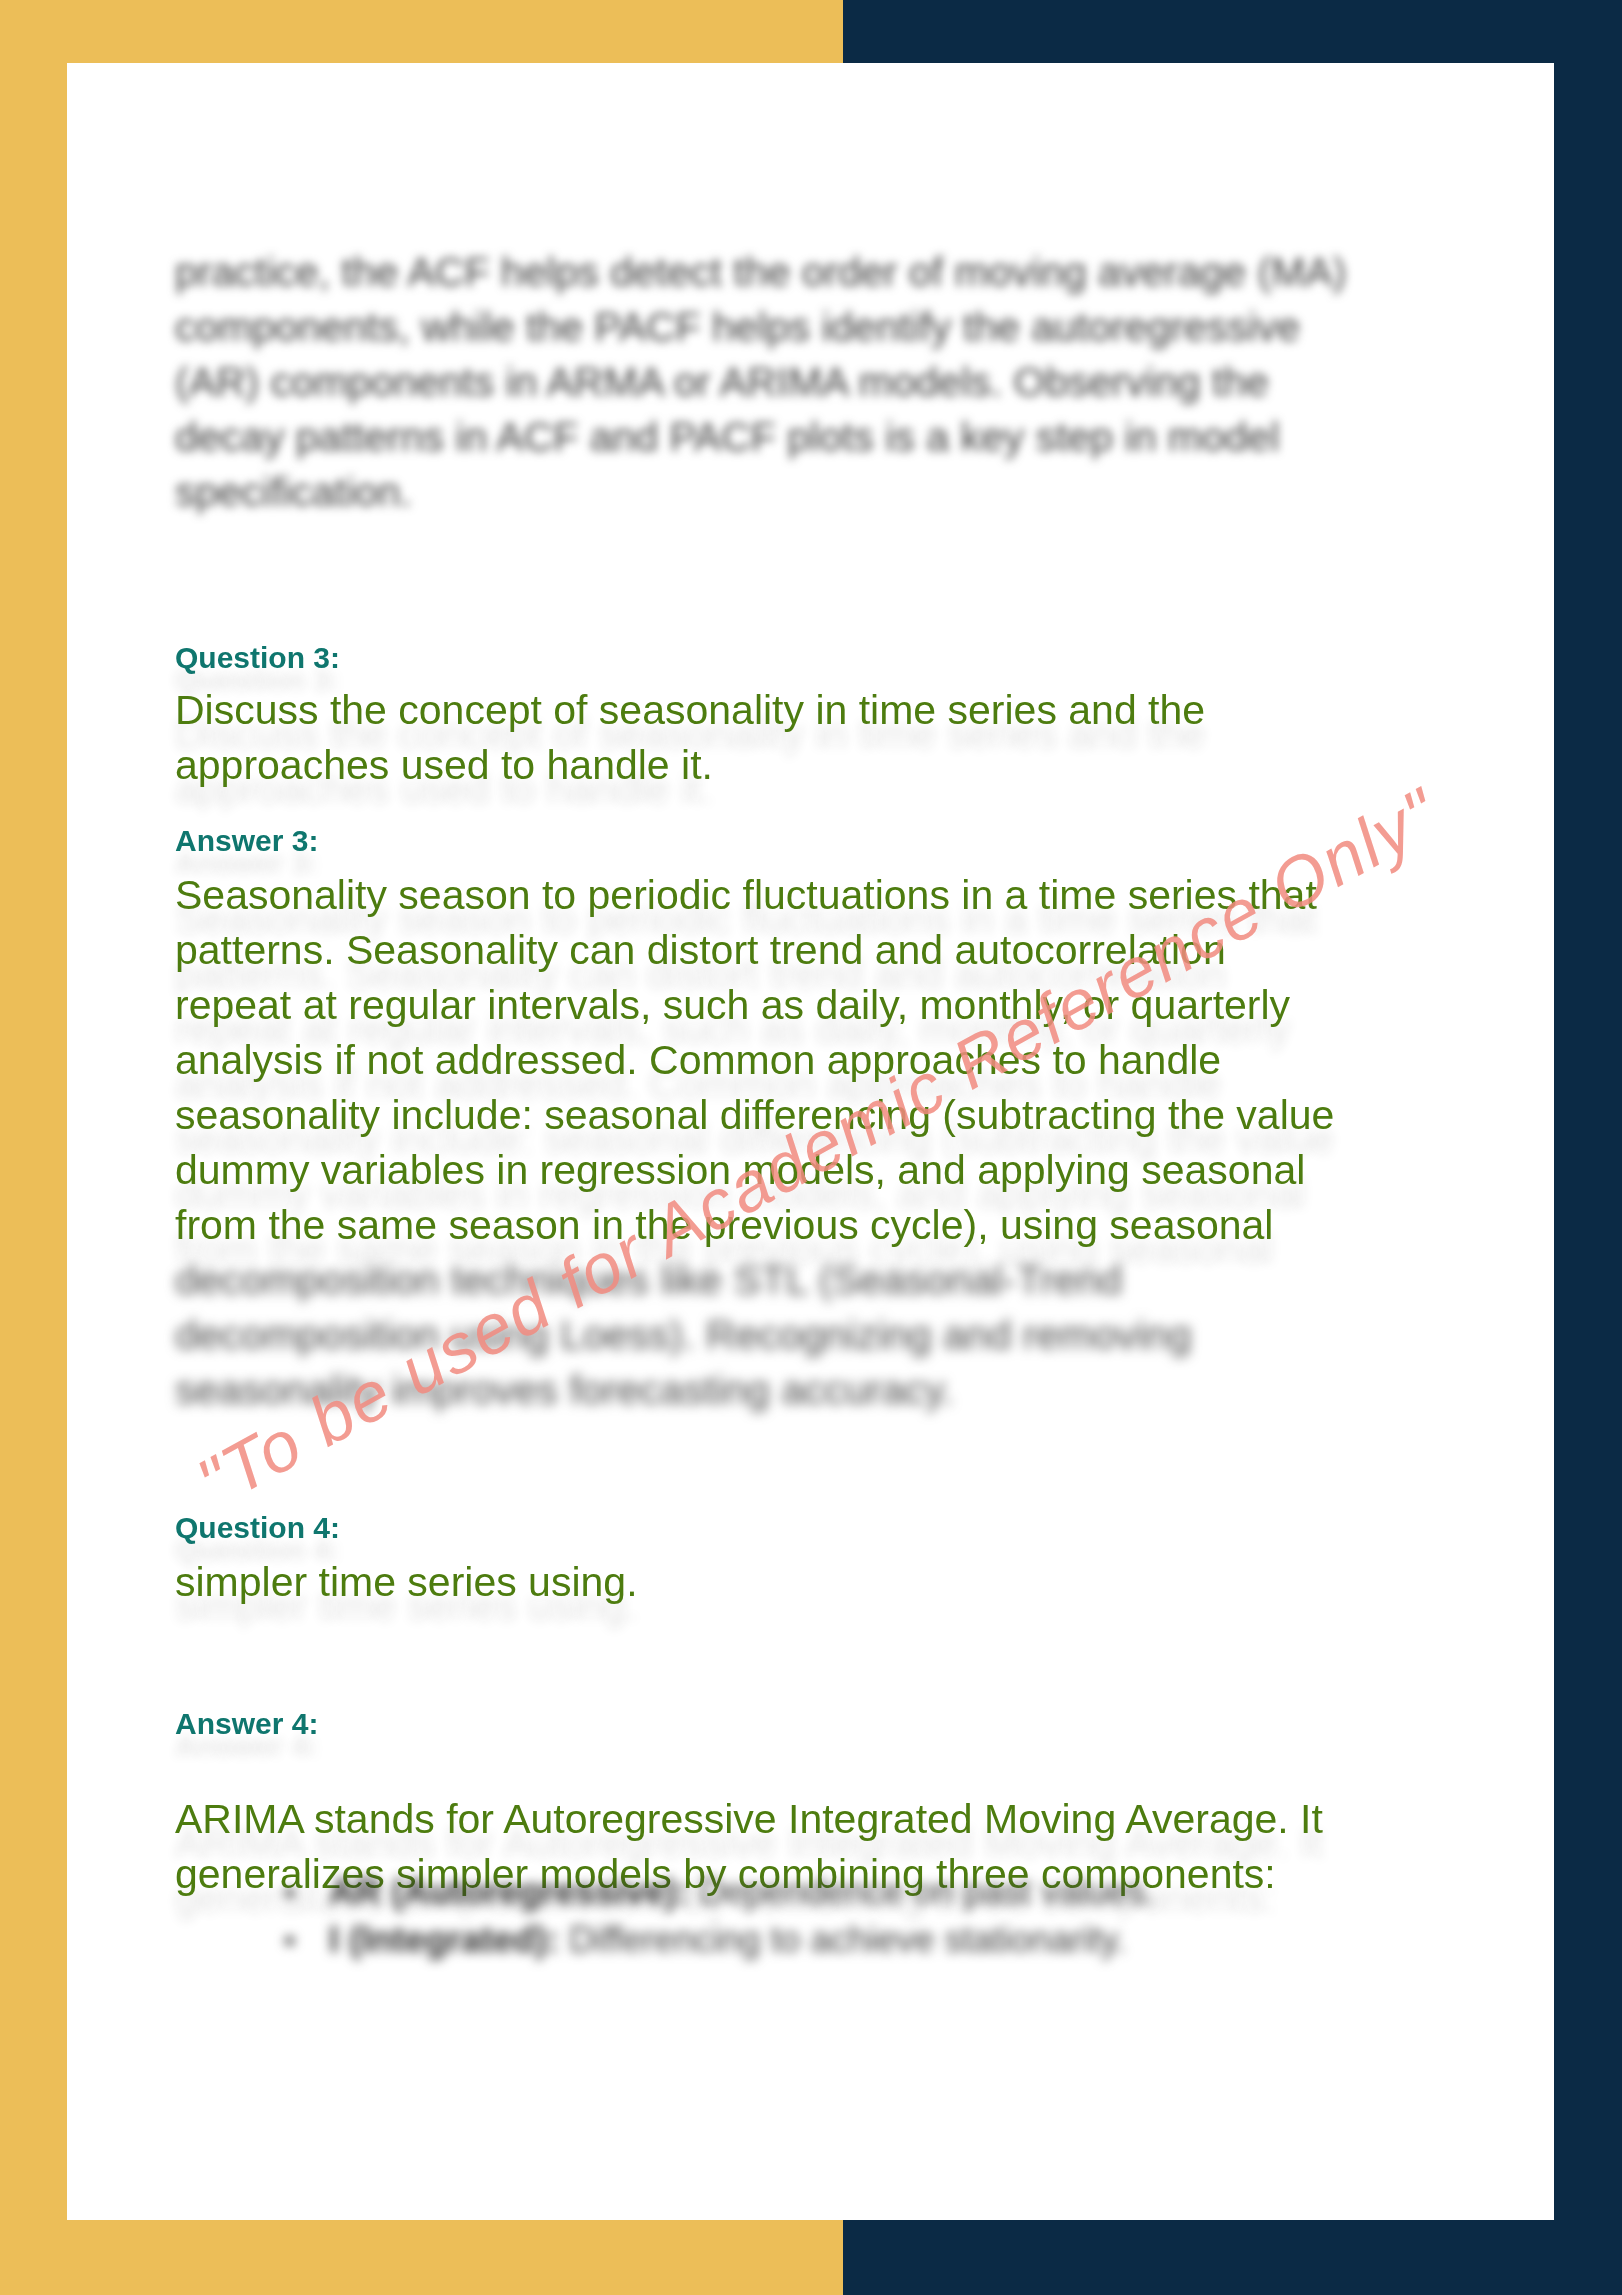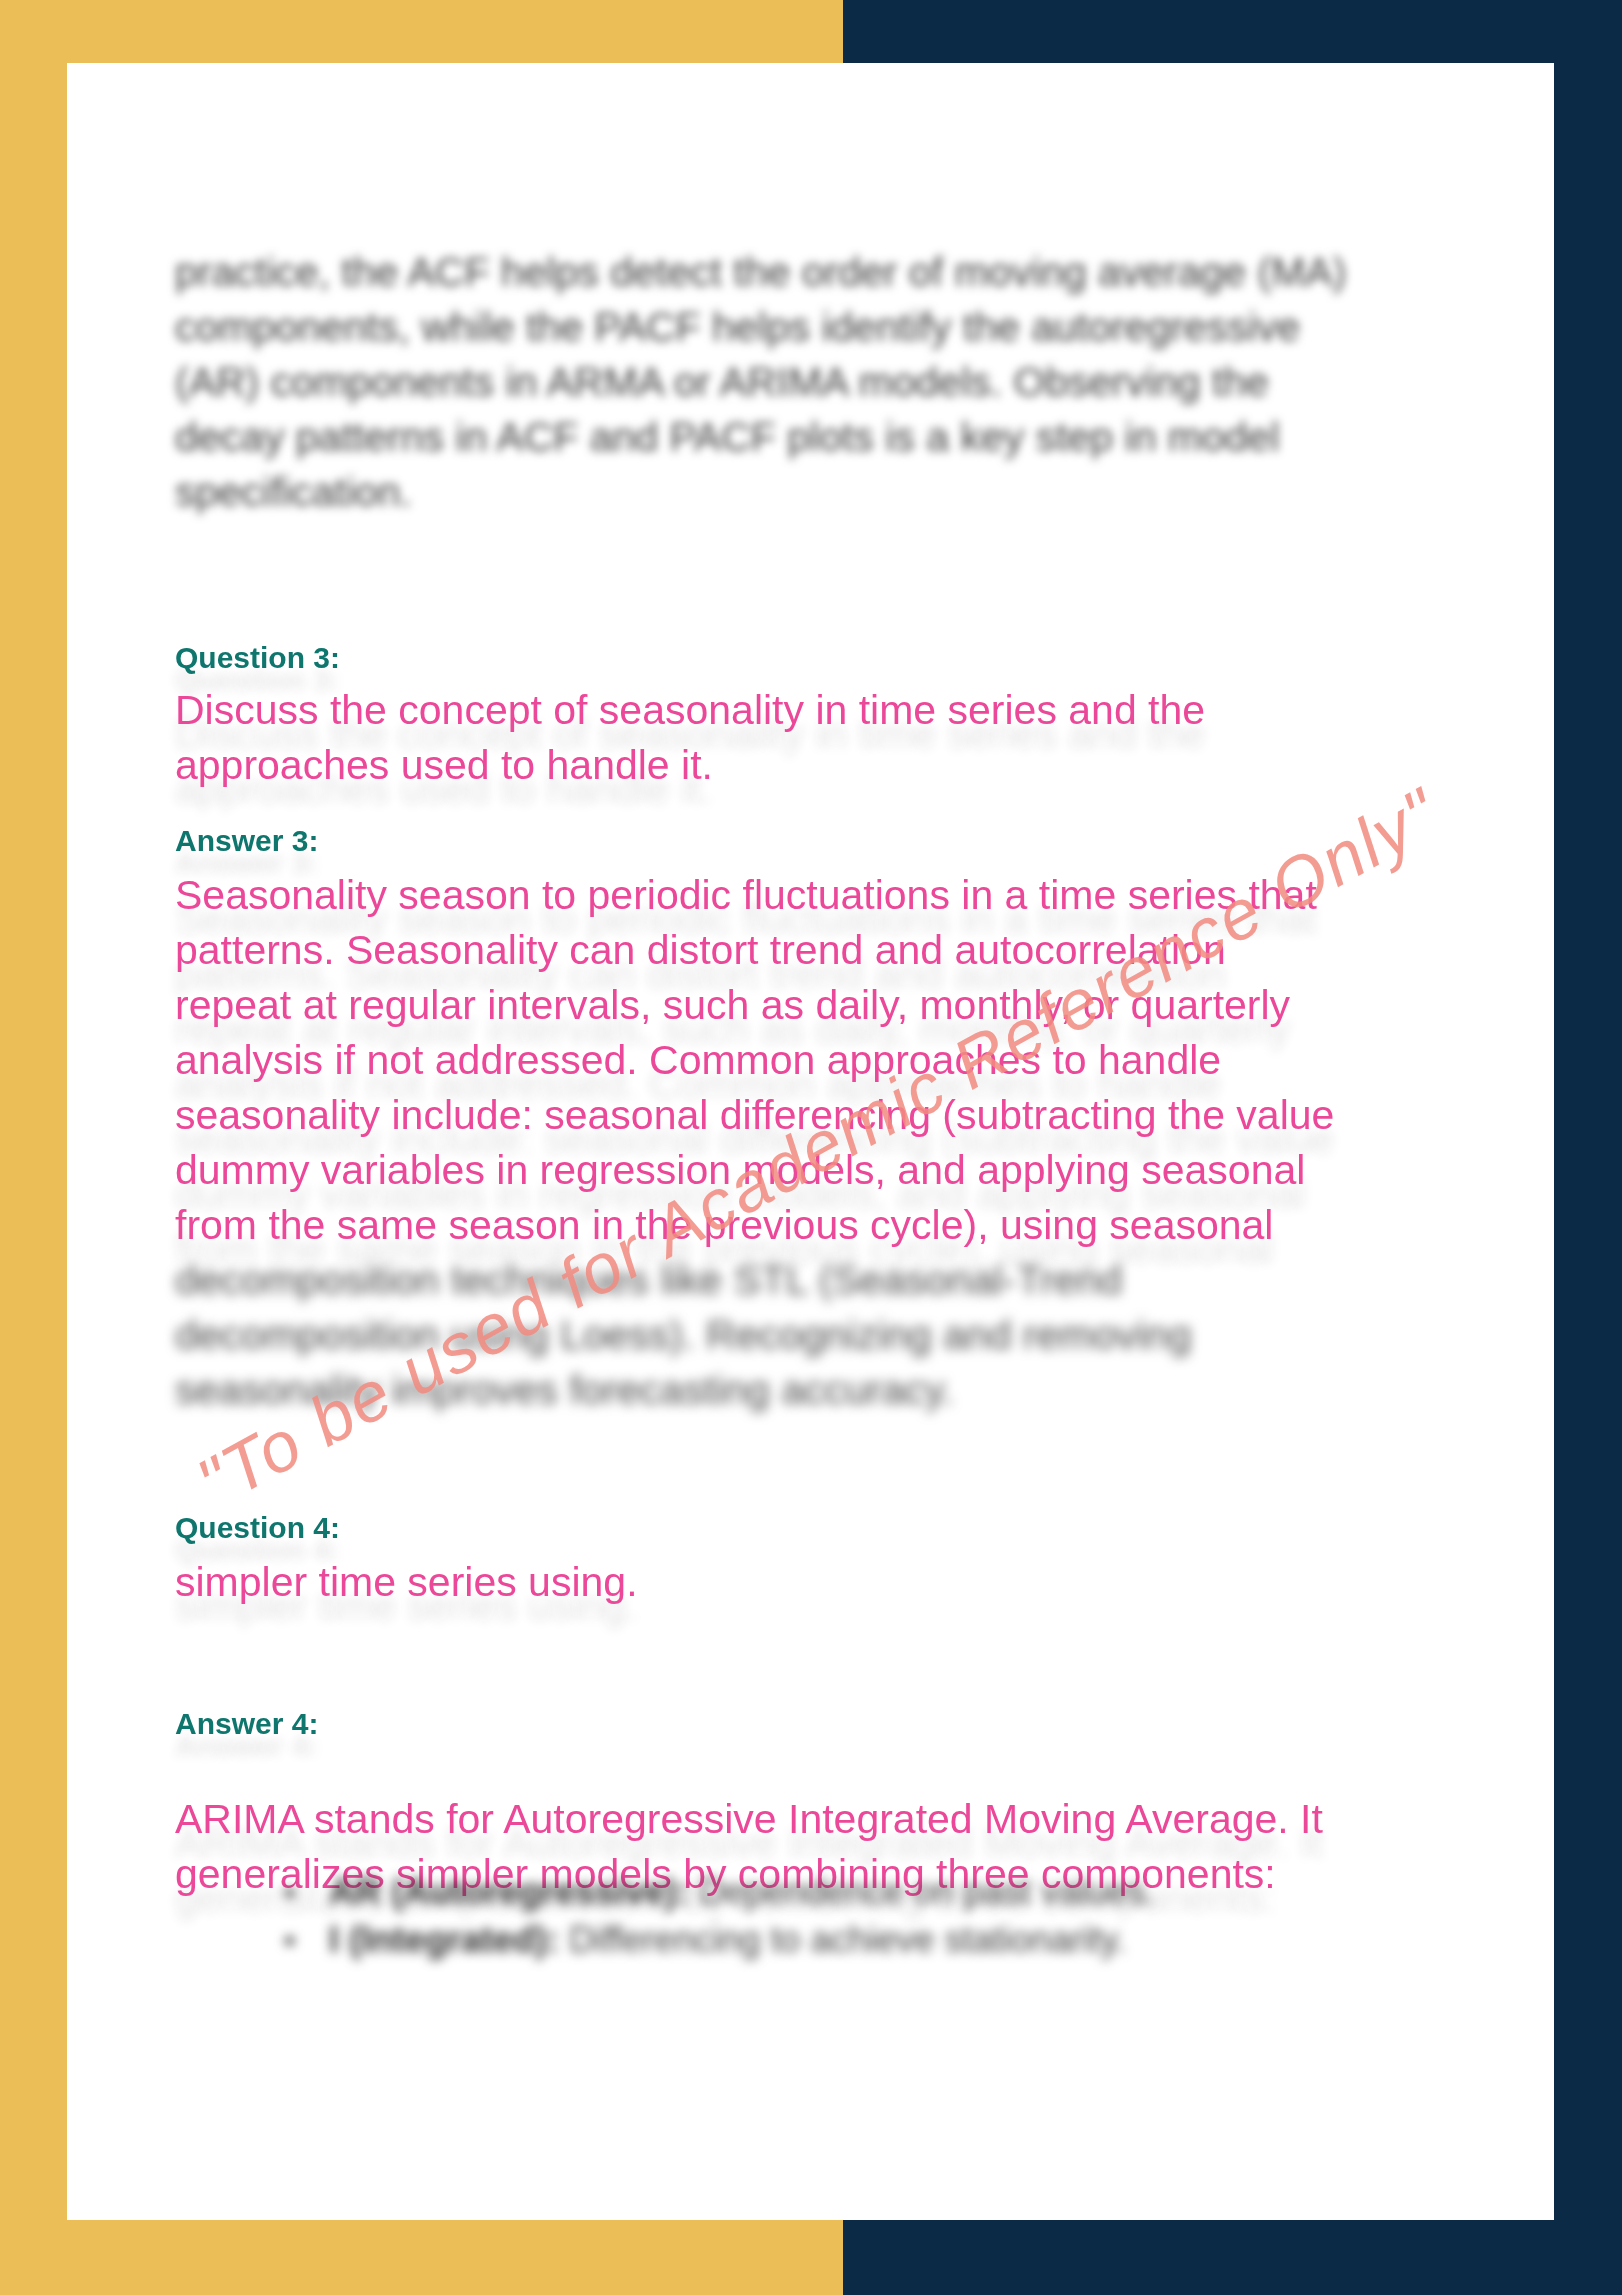--- a/index.html
+++ b/index.html
@@ -11,21 +11,21 @@
     background:#ECBE58;
   }
   .bg-left{position:absolute;left:0;top:0;width:843px;height:2295px;background:#ECBE58;}
   .bg-right{position:absolute;left:843px;top:0;width:780px;height:2295px;background:#0B2A45;}
   .page{
     position:absolute;left:67px;top:63px;width:1487px;height:2157px;
     background:#FFFFFF;
   }
   .tblock{position:absolute;left:108px;right:39px;}
   .line{
-    font-size:41px;line-height:55px;color:#ec4899;white-space:nowrap;
+    font-size:41px;line-height:55px;color:#4d7c0f;white-space:nowrap;
     text-shadow:0 23.6px 10.5px rgba(40,40,40,0.13);
   }
   .heading{
     font-size:30px;line-height:55px;font-weight:bold;color:#0f766e;white-space:nowrap;
     text-shadow:0 22px 10.5px rgba(40,40,40,0.12);
   }
   .blur-soft{filter:blur(4.6px);}
   .blur-lines .line{color:#3d3d3d;text-shadow:none;}
   .tail-blur{filter:blur(5.9px);}
   .tail-blur .line{color:#4a4a4a;text-shadow:none;}

